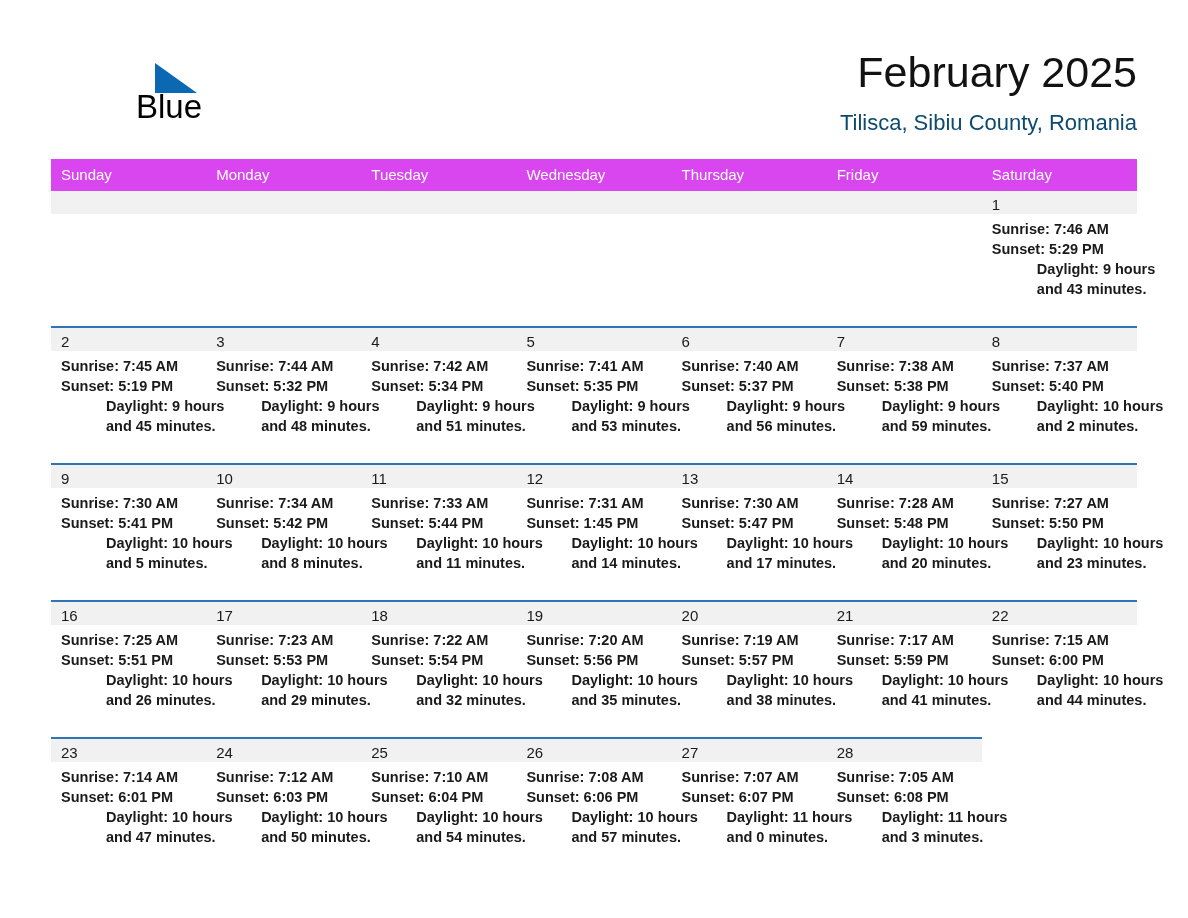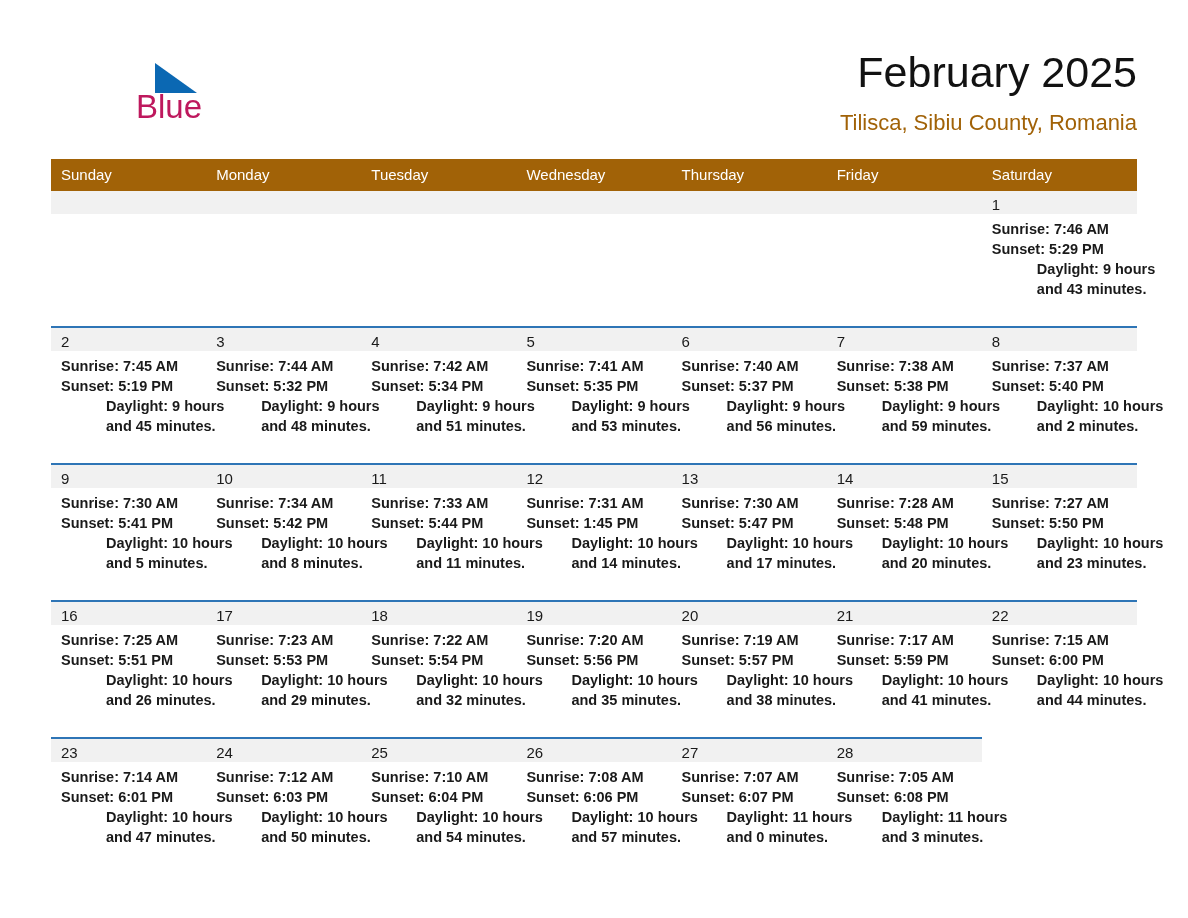--- a/index.html
+++ b/index.html
@@ -54,21 +54,21 @@
     height: 0;
     border-left: 42px solid #0b68b3;
     border-top: 30px solid transparent;
   }
   .logo-blue {
     position: absolute;
     left: 79px;
     top: 34px;
     font-size: 33px;
     line-height: 38px;
-    color: #be185d;
+    color: #000000;
     font-weight: 400;
   }
 
   .title-block {
     position: absolute;
     right: 0;
     top: 0;
     text-align: right;
     width: 700px;
   }
@@ -77,38 +77,38 @@
     line-height: 52px;
     color: #121212;
     font-weight: 400;
     white-space: nowrap;
     text-align: right;
   }
   .cal-subtitle {
     margin-top: 12px;
     font-size: 22px;
     line-height: 26px;
-    color: #a16207;
+    color: #0c4a6e;
     font-weight: 400;
     white-space: nowrap;
   }
 
   
   .calendar {
     position: absolute;
     left: 51px;
     top: 159px;
     width: 1086px;
     border-collapse: collapse;
     table-layout: fixed;
   }
   .calendar col { width: 155.14px; }
 
   thead th {
-    background: #a16207;
+    background: #d946ef;
     color: #ffffff;
     font-size: 15px;
     font-weight: 400;
     text-align: left;
     padding: 6px 0 7px 10px;
     height: 19px;
     vertical-align: middle;
     border: none;
   }
 

